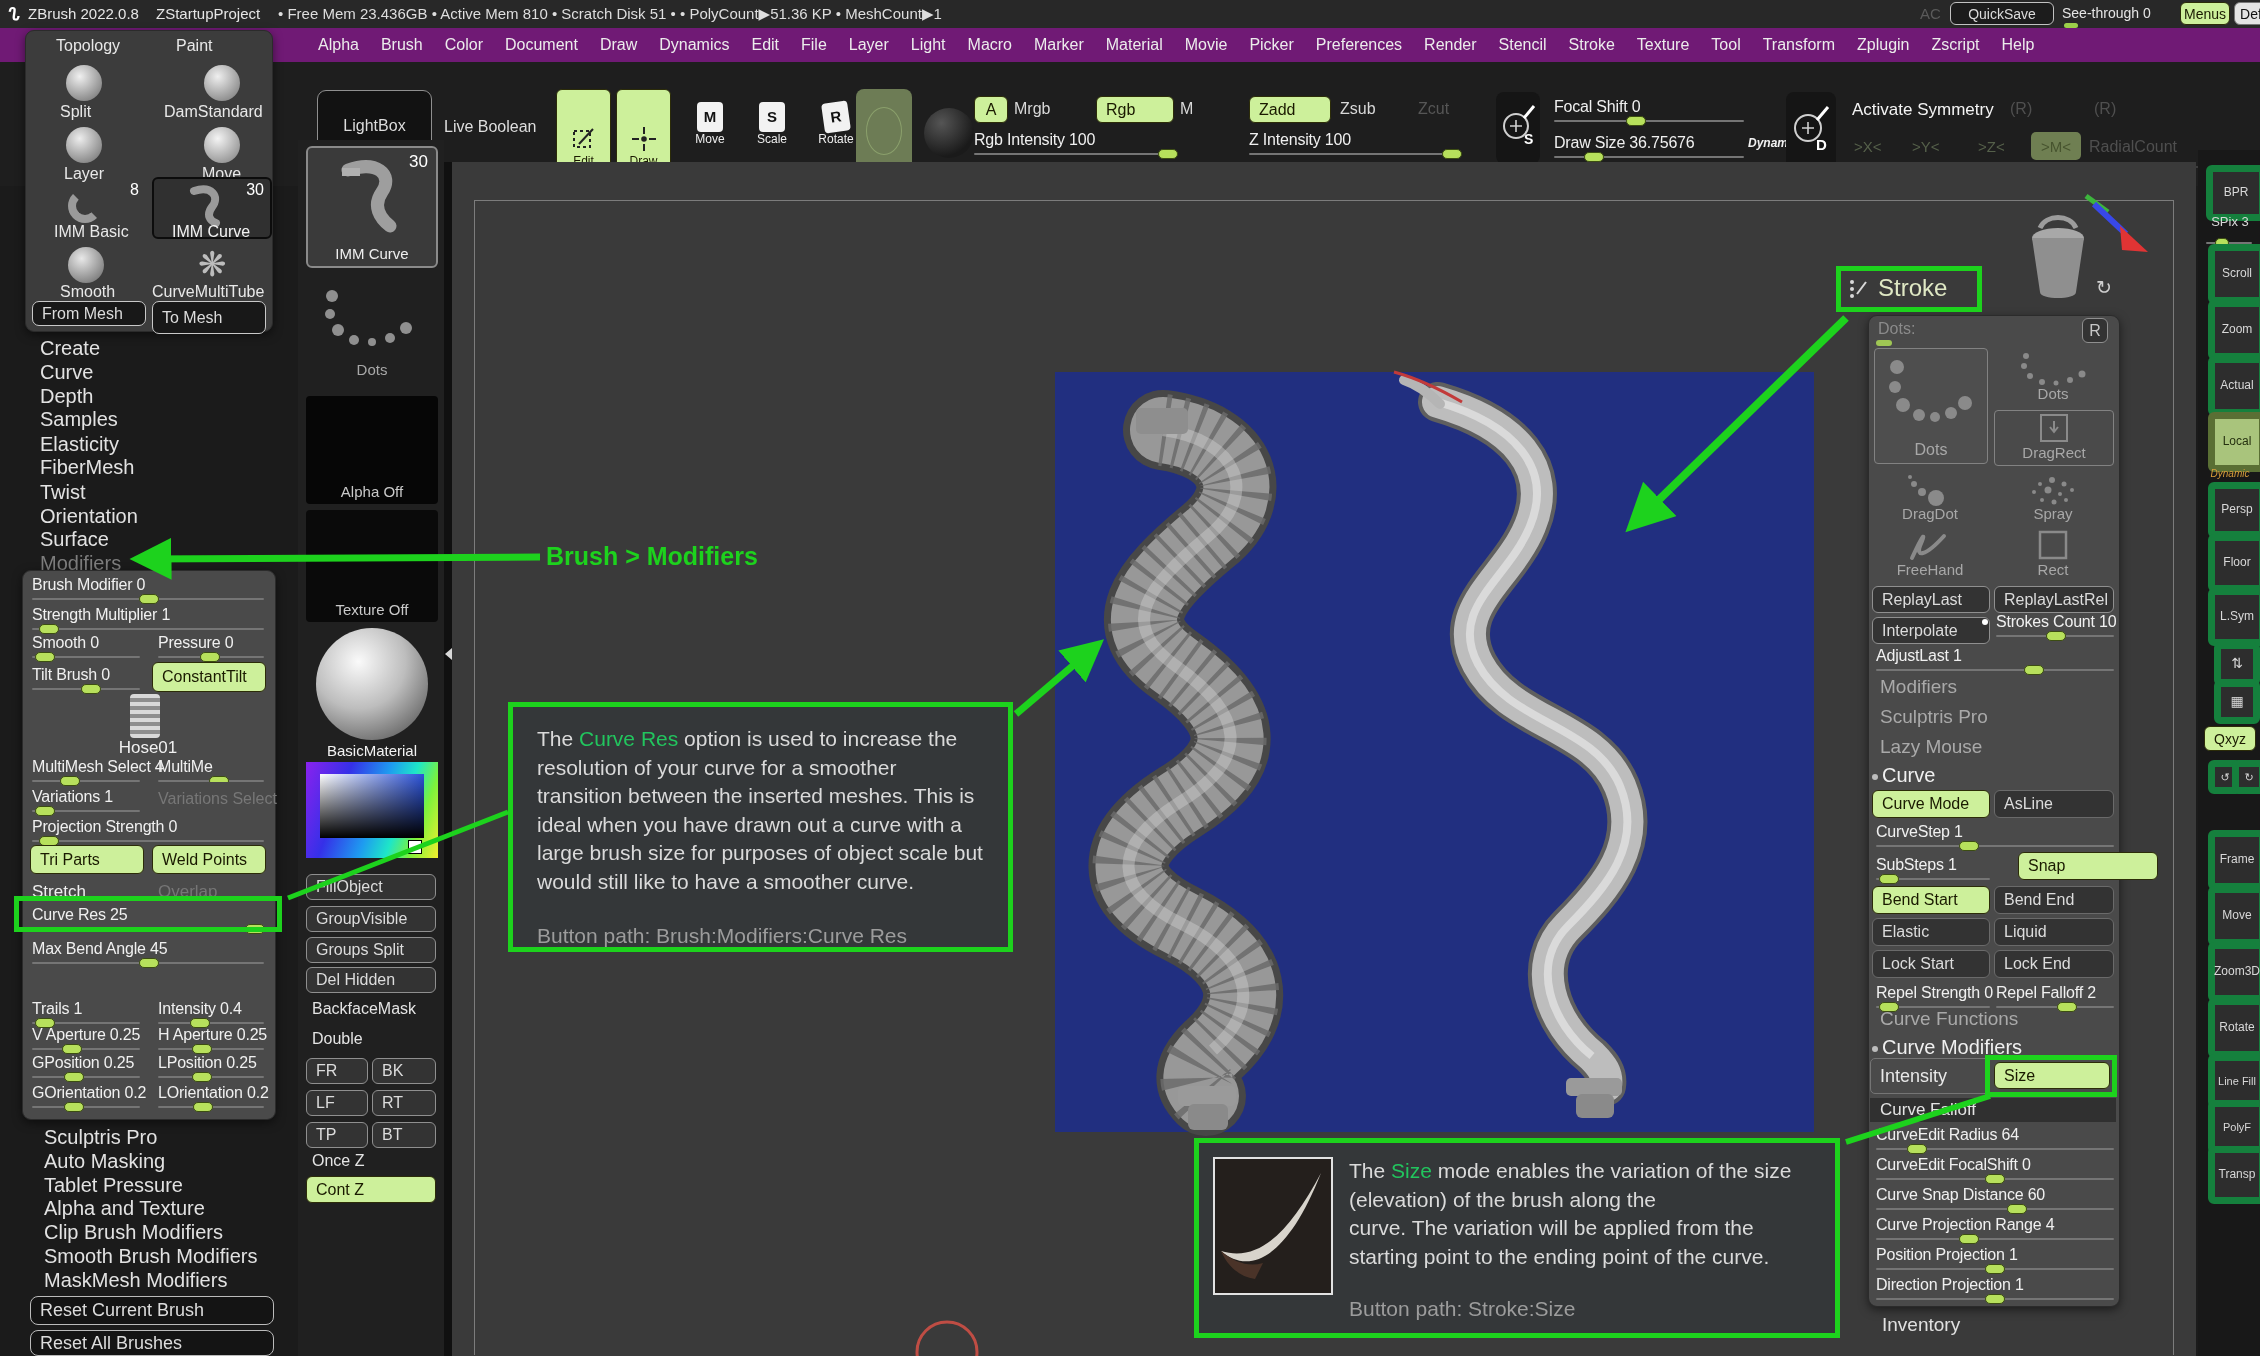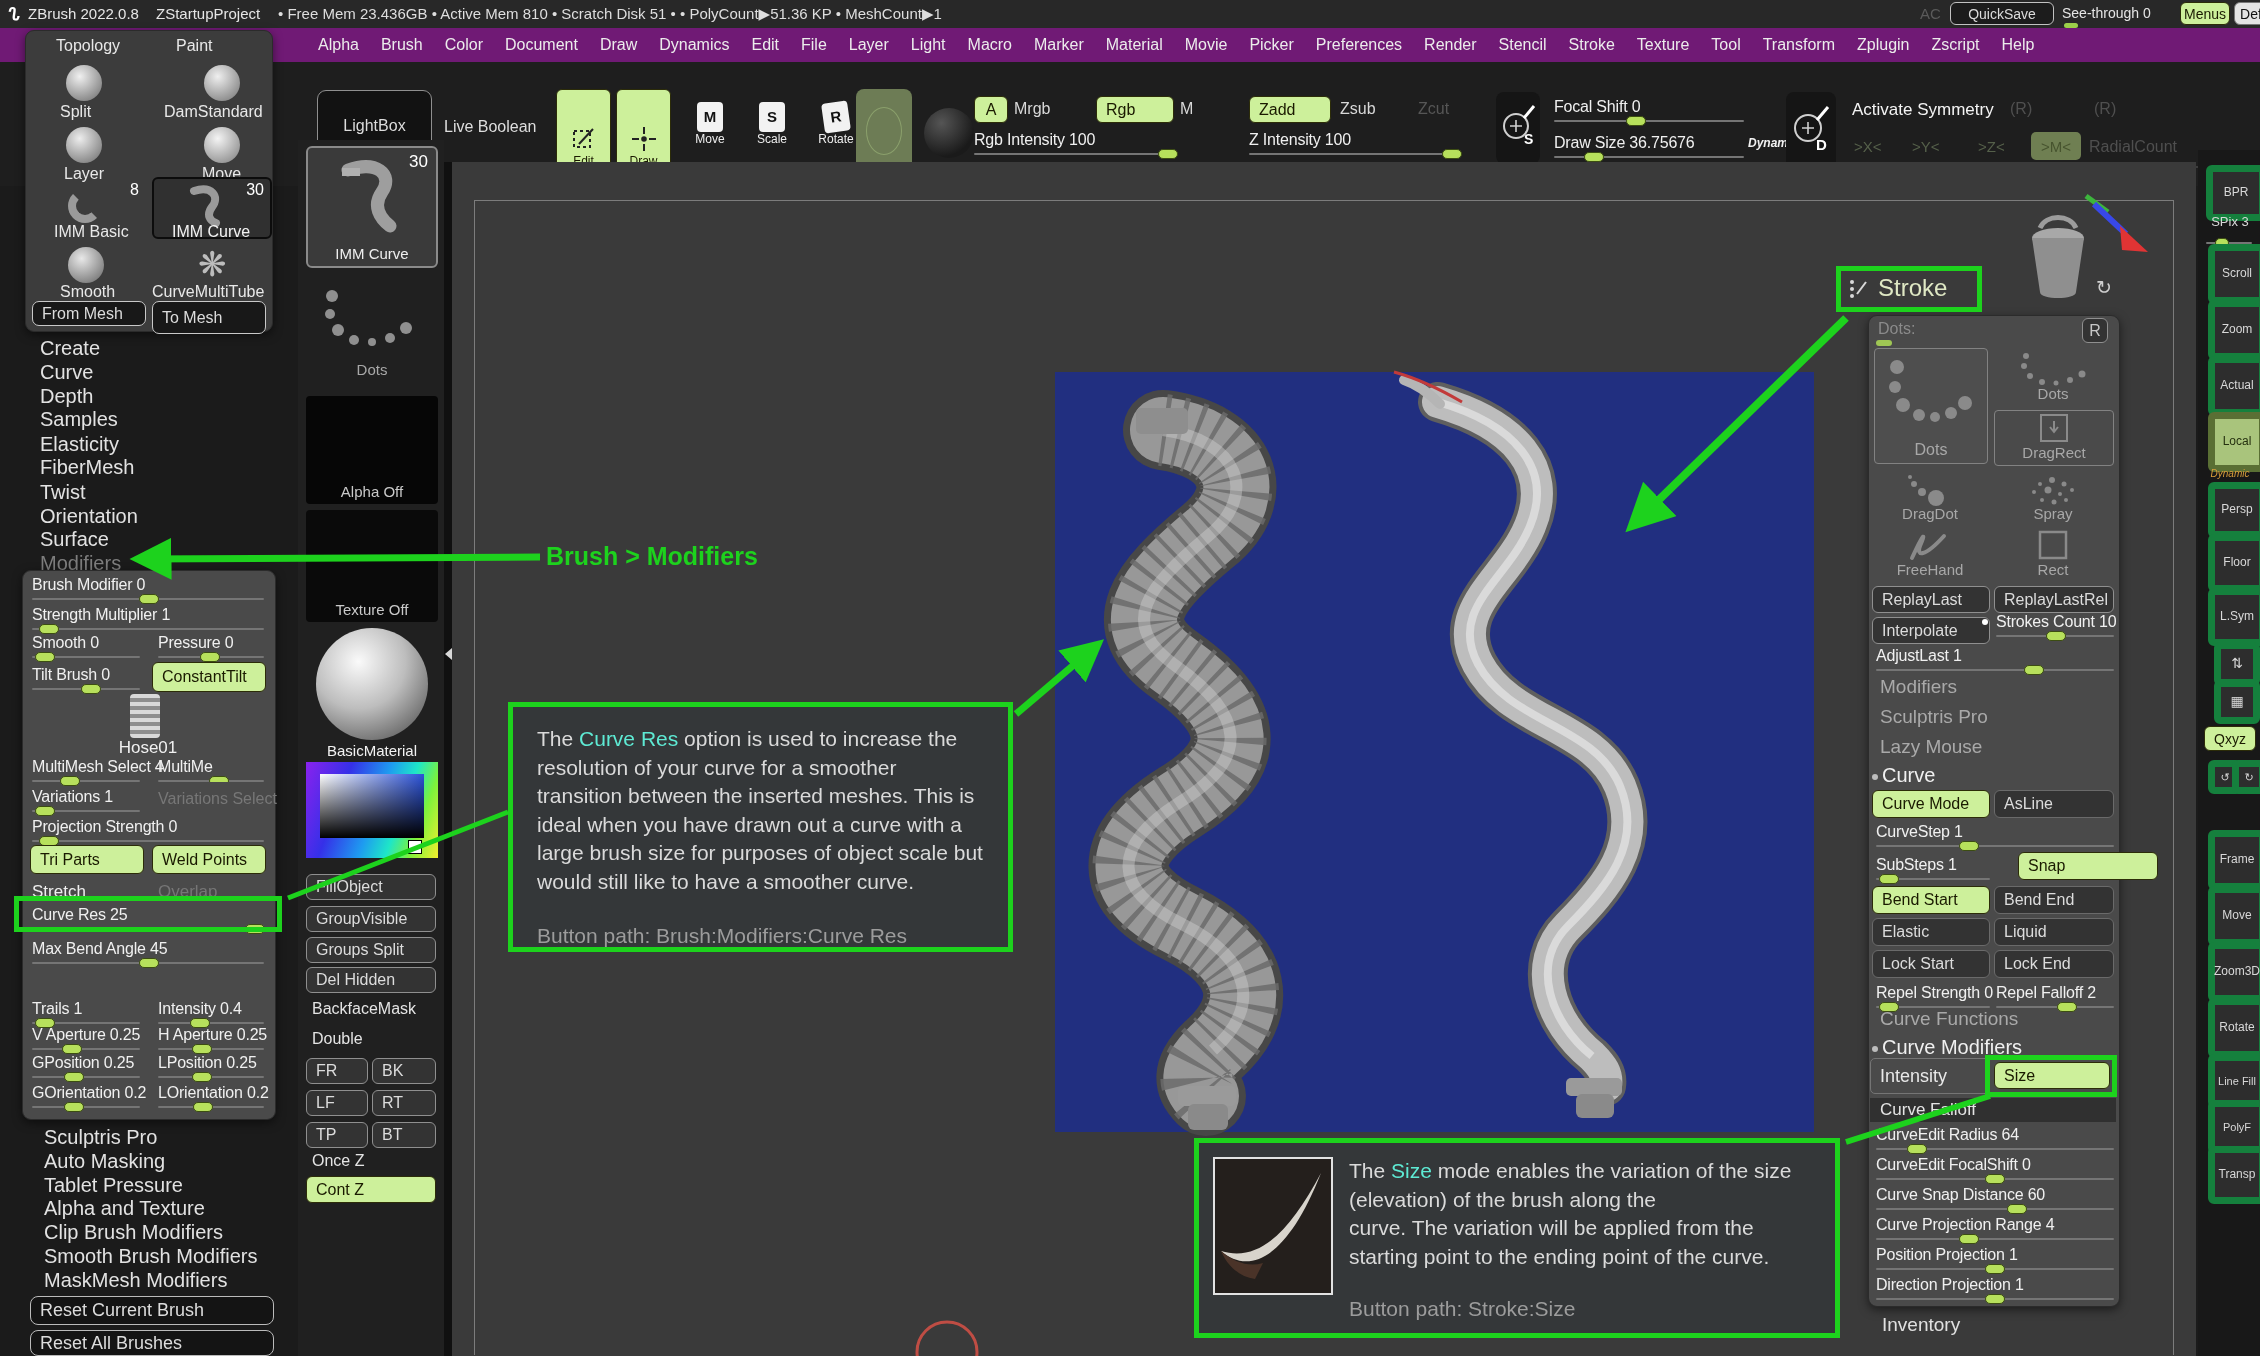--- a/index.html
+++ b/index.html
@@ -17,21 +17,21 @@
   .gbtn.center{justify-content:center;padding-left:0;}
   .sl .lab{color:#f0f0f0;font-size:16px;white-space:nowrap;letter-spacing:-0.2px;}
   .track{position:relative;height:2px;background:#757575;margin-top:4px;border-radius:1px;}
   .track i{position:absolute;top:-4px;width:18px;height:8px;background:#b7e05c;border:1px solid #3c4d12;border-radius:5px;}
   .dim{color:#8b8b8b;}
   .mrow{color:#e2e2e2;font-size:20px;white-space:nowrap;}
   .panel{background:#4a4a4a;border:1px solid #2b2b2b;border-radius:9px;box-shadow:0 3px 10px rgba(0,0,0,.5);}
   .tile-lab{position:absolute;left:0;right:0;bottom:4px;text-align:center;color:#a8a8a8;font-size:15px;}
   .stile{border:1px solid #828282;border-radius:4px;background:#4e4e4e;}
   .ann-box{background:#343739;border:5px solid #1dd21d;box-sizing:border-box;color:#dadada;font-size:21px;line-height:1.36;}
-  .orange{color:#5eead4;}
+  .orange{color:#22c55e;}
   .annpath{color:#9c9c9c;}
   .shelf-item{background:#2d2d2d;border:7px solid #15803d;border-radius:6px;color:#d8d8d8;font-size:12px;display:flex;align-items:center;justify-content:center;text-align:center;line-height:1.1;}
   svg{display:block;}
 </style>
 </head>
 <body>
 
 <div id="app">
 
   <div class="r titlebar">

